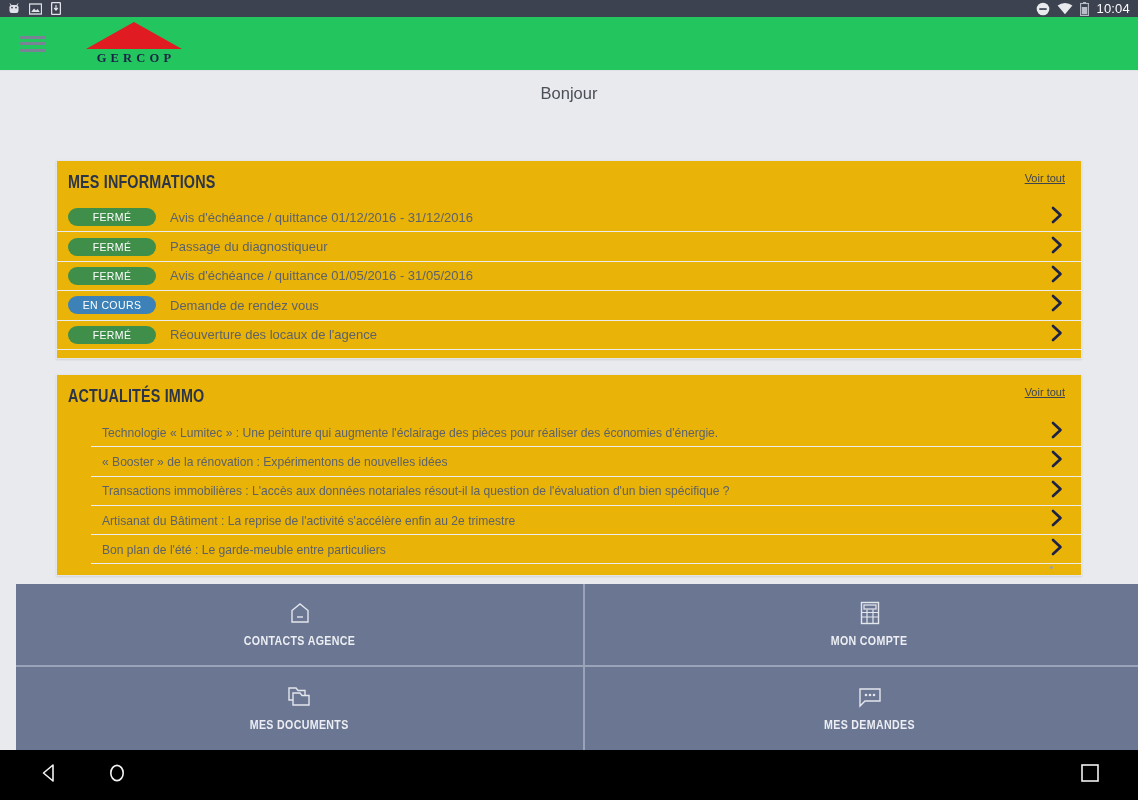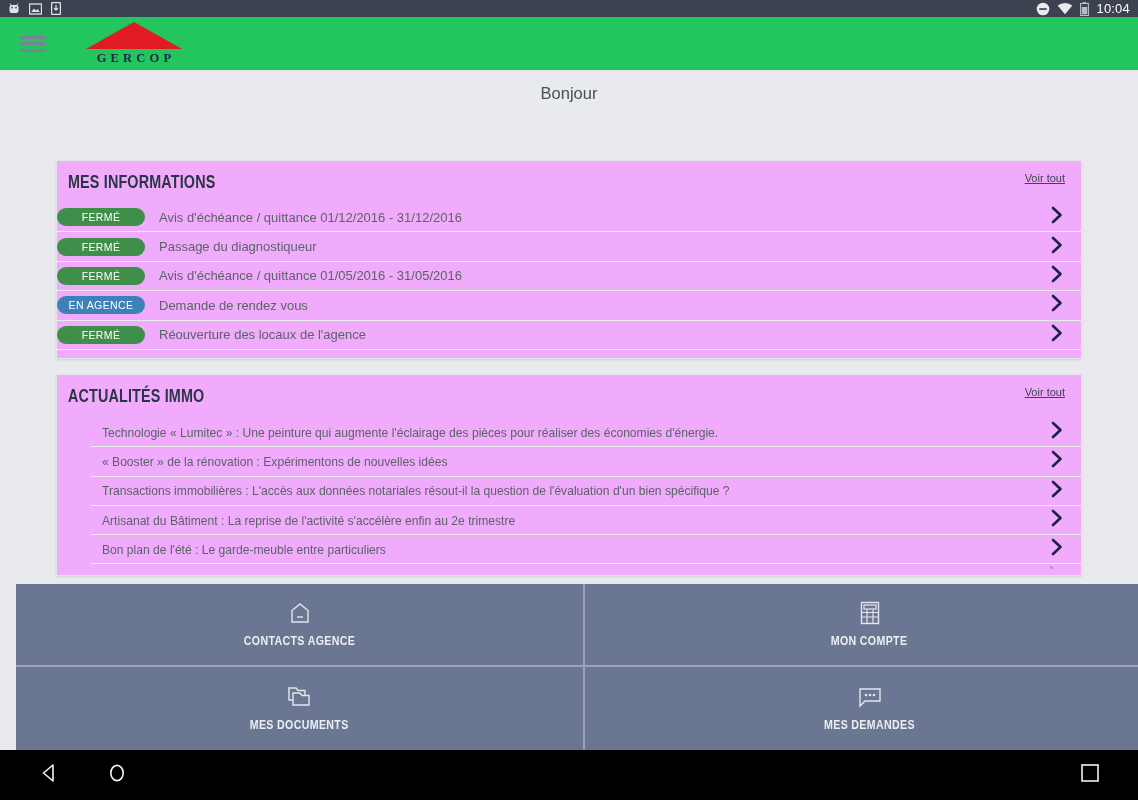--- a/index.html
+++ b/index.html
@@ -35,36 +35,36 @@
   .logo-text { font-size:12.5px; font-weight:bold; letter-spacing:4.2px; color:#1b2246;
                margin-top:2px; padding-left:4px; font-family:"Liberation Serif", serif; }
 
   
   .greeting { text-align:center; padding-top:13px; }
   .greeting .g1 { font-size:16.5px; color:#4a4f58; }
   .greeting .g2 { font-size:16.5px; color:#4a4f58; margin-top:14px; }
 
   
   .card {
-    position:absolute; left:56px; width:1026px; background:#f0abfc;
+    position:absolute; left:56px; width:1026px; background:#eab308;
     border:1px solid #e3e5e8; box-shadow:0 1px 2px rgba(0,0,0,.10);
   }
   #card-info { top:160px; height:199px; }
   #card-news { top:374px; height:202px; }
 
   .card-head { display:flex; align-items:flex-start; padding:11px 16px 0 11px; }
   .card-title {
     font-size:17.5px; font-weight:bold; color:#2c3447; letter-spacing:.2px;
     transform: scaleX(.82); transform-origin: left center;
     font-family:"Liberation Sans", sans-serif;
   }
   .voir-tout { margin-left:auto; font-size:11px; color:#3d4350; text-decoration:underline; cursor:pointer; }
 
   .row {
-    display:flex; align-items:center; height:29.4px; padding:0 16px 0 0;
+    display:flex; align-items:center; height:29.4px; padding:0 16px 0 11px;
     border-bottom:1px solid #ececec; cursor:pointer;
   }
   #info-rows .row:first-child { border-top:none; }
   .badge {
     width:88px; height:18px; border-radius:9px; color:#fff; font-size:10.5px;
     display:flex; align-items:center; justify-content:center; letter-spacing:.4px;
     flex:none; font-weight:normal;
   }
   .badge.green { background:#3f8f4a; }
   .badge.blue  { background:#3c82b8; }
@@ -172,21 +172,21 @@
             </svg></div>
         </div>
         <div class="row">
           <div class="badge green">FERMÉ</div>
           <div class="row-text">Avis d'échéance / quittance 01/05/2016 - 31/05/2016</div>
           <div class="chev"><svg width="15" height="20" viewBox="0 0 15 20">
               <path d="M3 3 L10.5 10 L3 17" fill="none" stroke="#1b2246" stroke-width="2.6" stroke-linecap="round" stroke-linejoin="round"></path>
             </svg></div>
         </div>
         <div class="row">
-          <div class="badge blue">EN AGENCE</div>
+          <div class="badge blue">EN COURS</div>
           <div class="row-text">Demande de rendez vous</div>
           <div class="chev"><svg width="15" height="20" viewBox="0 0 15 20">
               <path d="M3 3 L10.5 10 L3 17" fill="none" stroke="#1b2246" stroke-width="2.6" stroke-linecap="round" stroke-linejoin="round"></path>
             </svg></div>
         </div>
         <div class="row">
           <div class="badge green">FERMÉ</div>
           <div class="row-text">Réouverture des locaux de l'agence</div>
           <div class="chev"><svg width="15" height="20" viewBox="0 0 15 20">
               <path d="M3 3 L10.5 10 L3 17" fill="none" stroke="#1b2246" stroke-width="2.6" stroke-linecap="round" stroke-linejoin="round"></path>

